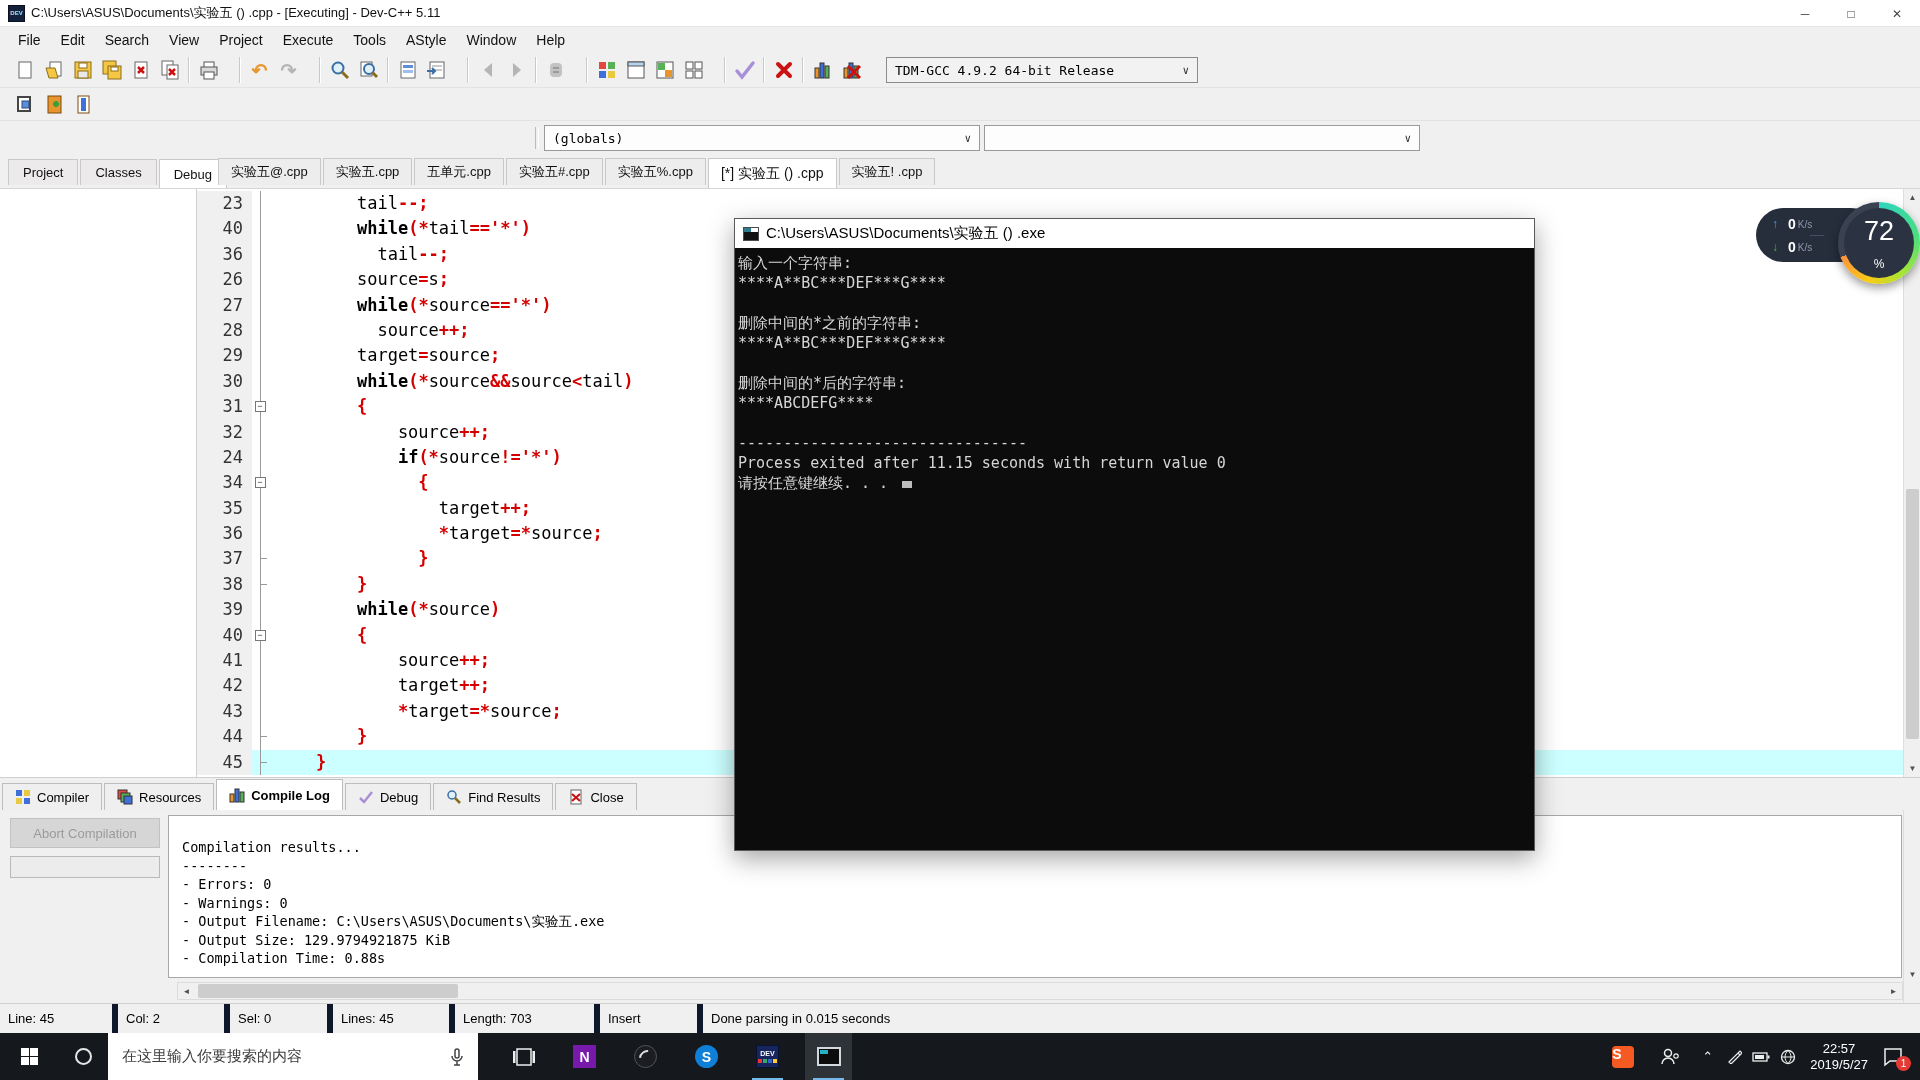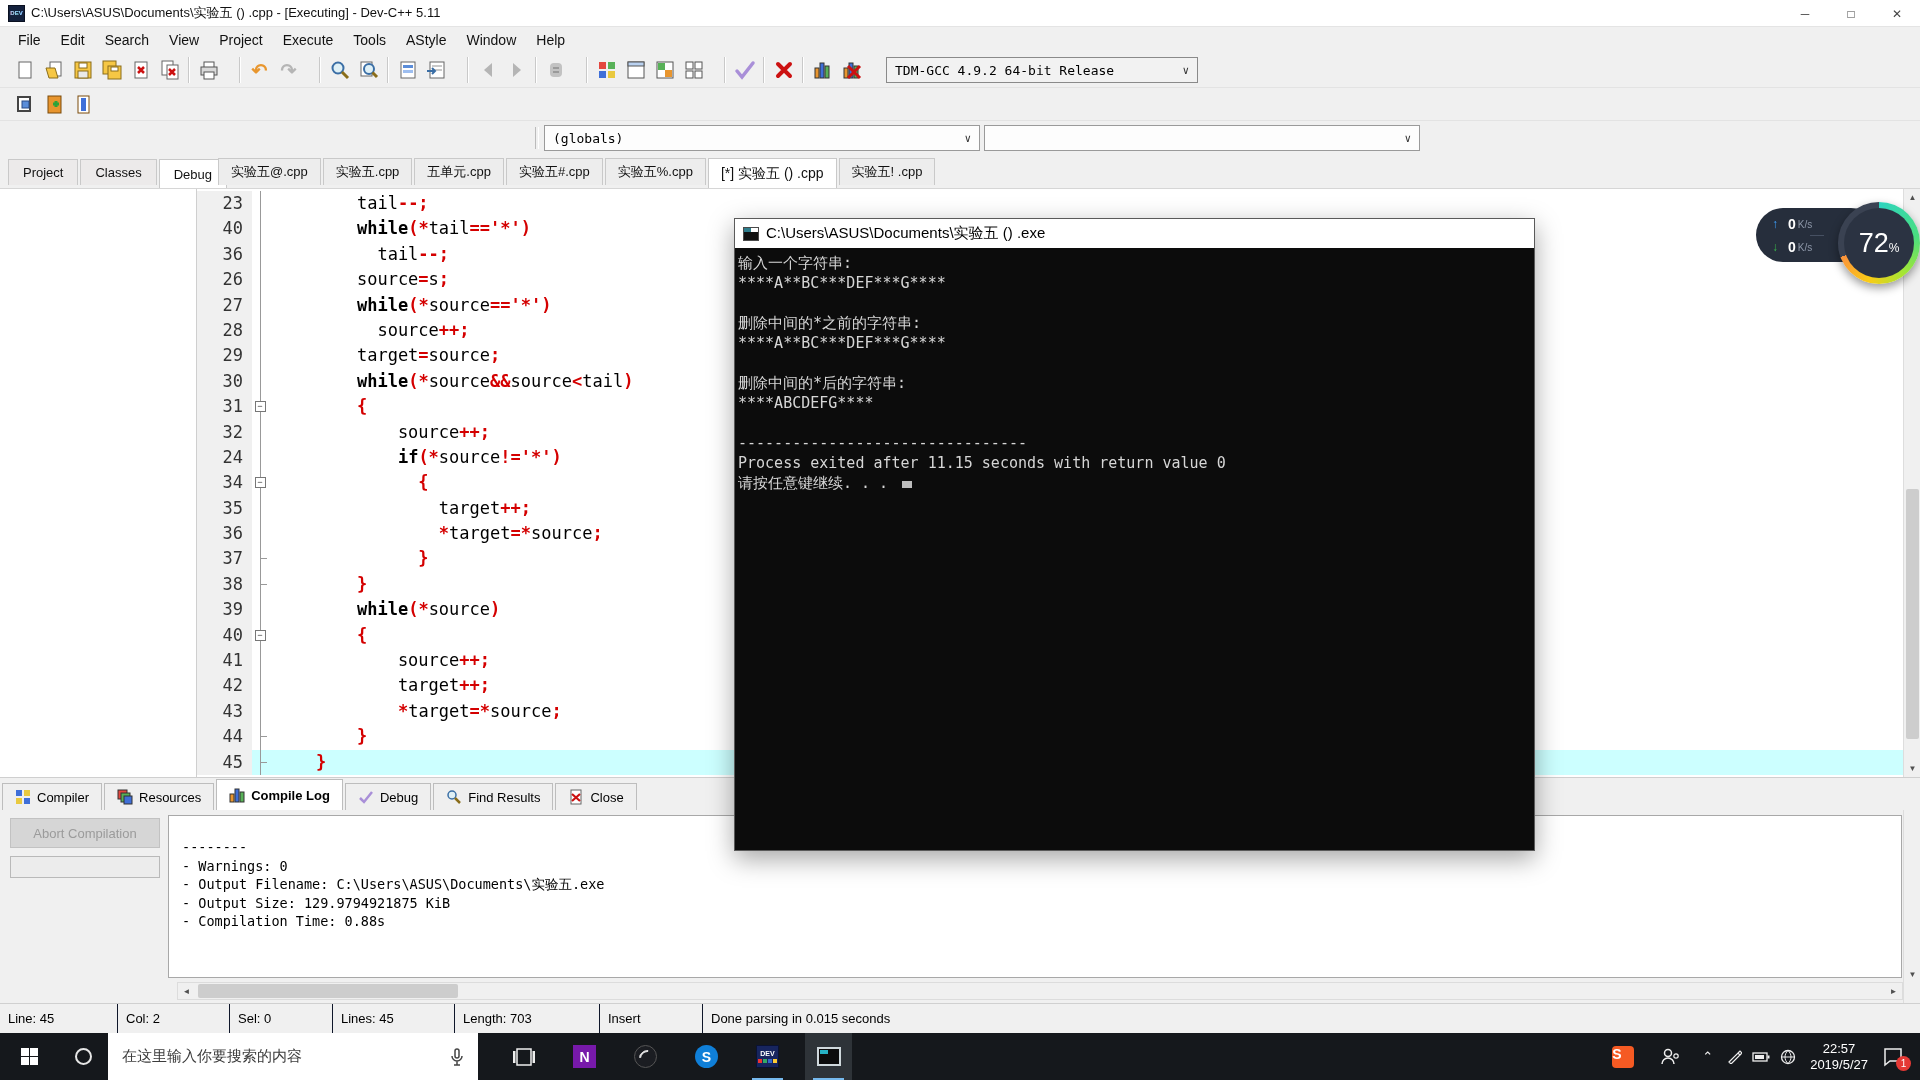--- a/index.html
+++ b/index.html
@@ -89,21 +89,21 @@
   .abortbtn { position:absolute; left:10px; top:8px; width:150px; height:30px; background:#d6d6d6; border:1px solid #c2c2c2; color:#9b9b9b; font-size:13px; }
   .progress { position:absolute; left:10px; top:46px; width:150px; height:22px; background:#ececec; border:1px solid #b9b9b9; }
   .logbox { position:absolute; left:168px; top:5px; width:1734px; height:163px; background:#fff; border:1px solid #a8a8a8; padding:22px 0 0 13px; overflow:hidden; }
   .logline { font-family:"DejaVu Sans Mono",monospace; font-size:13.5px; line-height:18.5px; color:#000; white-space:pre; }
   .hscroll { position:absolute; left:177px; top:172px; width:1726px; height:18px; background:#f0f0f0; border:1px solid #dcdcdc; }
   .harrow { position:absolute; top:0; width:17px; height:16px; display:flex; align-items:center; justify-content:center; font-size:8px; color:#505050; }
   .hthumb { position:absolute; left:20px; top:1px; width:260px; height:14px; background:#cdcdcd; border-radius:2px; }
 
   
   .statusbar { position:absolute; left:0; top:1003px; width:1920px; height:30px; background:#f0f0f0; border-top:1px solid #d0d0d0; display:flex; align-items:stretch; }
-  .sbseg { border-right:1px solid #0f172a; display:flex; align-items:center; padding-left:8px; font-size:13px; color:#000; white-space:pre; }
+  .sbseg { border-right:6px solid #0f172a; display:flex; align-items:center; padding-left:8px; font-size:13px; color:#000; white-space:pre; }
   .sbseg:nth-child(1){ width:118px; } .sbseg:nth-child(2){ width:112px; }
   .sbseg:nth-child(3){ width:103px; } .sbseg:nth-child(4){ width:122px; }
   .sbseg:nth-child(5){ width:145px; } .sbseg:nth-child(6){ width:103px; }
   .sbseg:nth-child(7){ flex:1; border-right:none; }
 
   
   .taskbar { position:absolute; left:0; top:1033px; width:1920px; height:47px; background:#15181c; z-index:30; }
   .startbtn { position:absolute; left:0; top:0; width:58px; height:47px; display:flex; align-items:center; justify-content:center; }
   .winlogo { width:17px; height:17px; display:grid; grid-template-columns:8px 8px; grid-template-rows:8px 8px; gap:1px; }
   .winlogo span { background:#fff; }
@@ -137,21 +137,21 @@
   .netpill { position:absolute; left:0; top:6px; width:122px; height:54px; background:#262e3c; border-radius:27px; padding:7px 0 0 16px; }
   .netrow { display:flex; align-items:center; height:18px; }
   .netrow .arr { width:16px; font-size:12px; font-weight:bold; }
   .arr.up { color:#3da0ff; } .arr.dn { color:#39b54a; }
   .netrow b { color:#fff; font-size:14px; }
   .netrow .unit { color:#8d97a8; font-size:10px; margin-left:2px; }
   .netdiv { width:14px; height:1px; background:#465062; margin:2px 0 2px 38px; }
   .gauge { position:absolute; left:82px; top:0; width:82px; height:82px; border-radius:50%;
     background:conic-gradient(from 0deg, #2dd4bf 0deg, #4ade80 80deg, #a3e635 140deg, #facc15 195deg, #fb923c 250deg, #3a4252 250deg 360deg);
     box-shadow:0 4px 10px rgba(0,0,0,.4); }
-  .gaugein { position:absolute; left:6px; top:6px; width:70px; height:70px; border-radius:50%; background:#2b3342; display:flex; align-items:center; justify-content:center; color:#fff; }
+  .gaugein { position:absolute; left:6px; top:6px; width:70px; height:70px; border-radius:50%; background:#2b3342; display:flex; align-items:center; justify-content:center; color:#fff;flex-direction:column; }
   .gaugein .pct { font-size:27px; font-weight:300; }
   .gaugein .pctu { font-size:12px; margin-top:10px; }
 
   svg { display:block; }
 </style>
 </head>
 <body>
 
 <div class="screen">
 
@@ -637,21 +637,23 @@
             <path d="M4 5 L12 12 M12 5 L4 12" stroke="#cc1111" stroke-width="2.2"></path>
           </svg>
         </span>
         <span>Close</span>
       </span>
     </div>
   <div class="bottombody">
     <button class="abortbtn" disabled="">Abort Compilation</button>
     <div class="progress"></div>
     <div class="logbox" id="logbox">
+        <div class="logline">Compilation results...</div>
         <div class="logline">--------</div>
+        <div class="logline">- Errors: 0</div>
         <div class="logline">- Warnings: 0</div>
         <div class="logline">- Output Filename: C:\Users\ASUS\Documents\实验五.exe</div>
         <div class="logline">- Output Size: 129.9794921875 KiB</div>
         <div class="logline">- Compilation Time: 0.88s</div>
       </div>
     <div class="hscroll">
       <span class="harrow" style="left:0">◄</span>
       <span class="hthumb"></span>
       <span class="harrow" style="right:0">►</span>
     </div>

